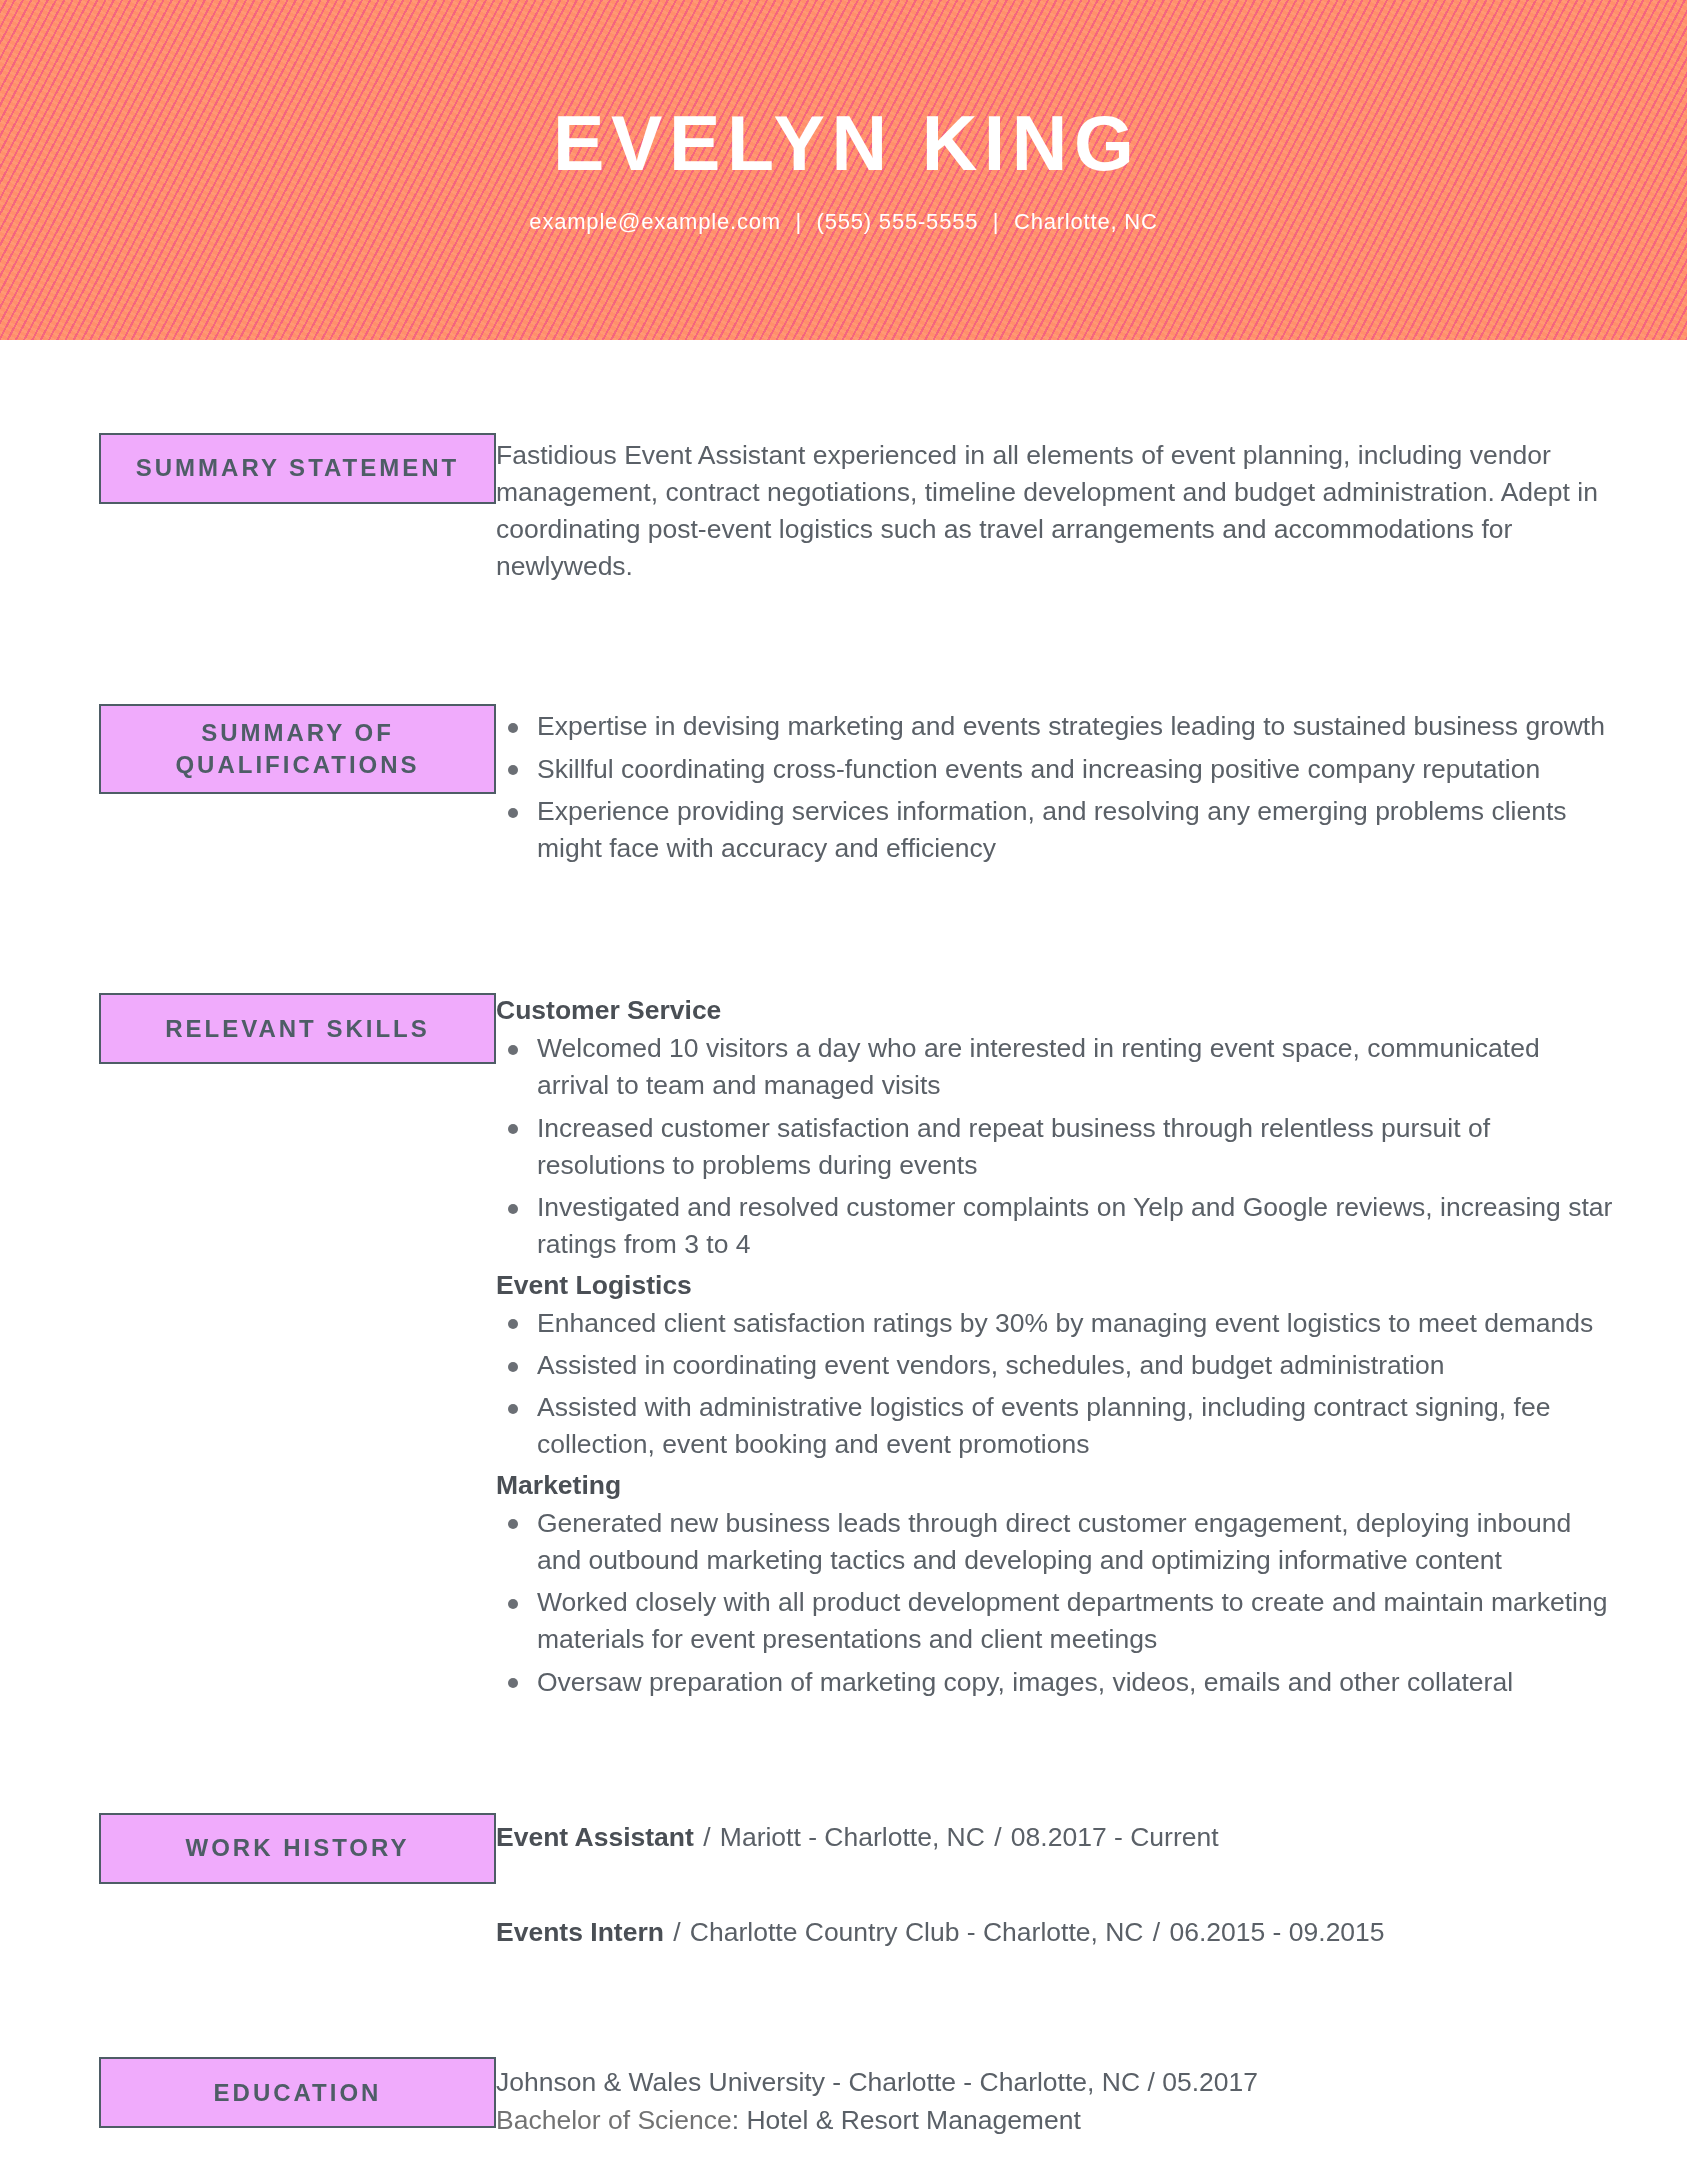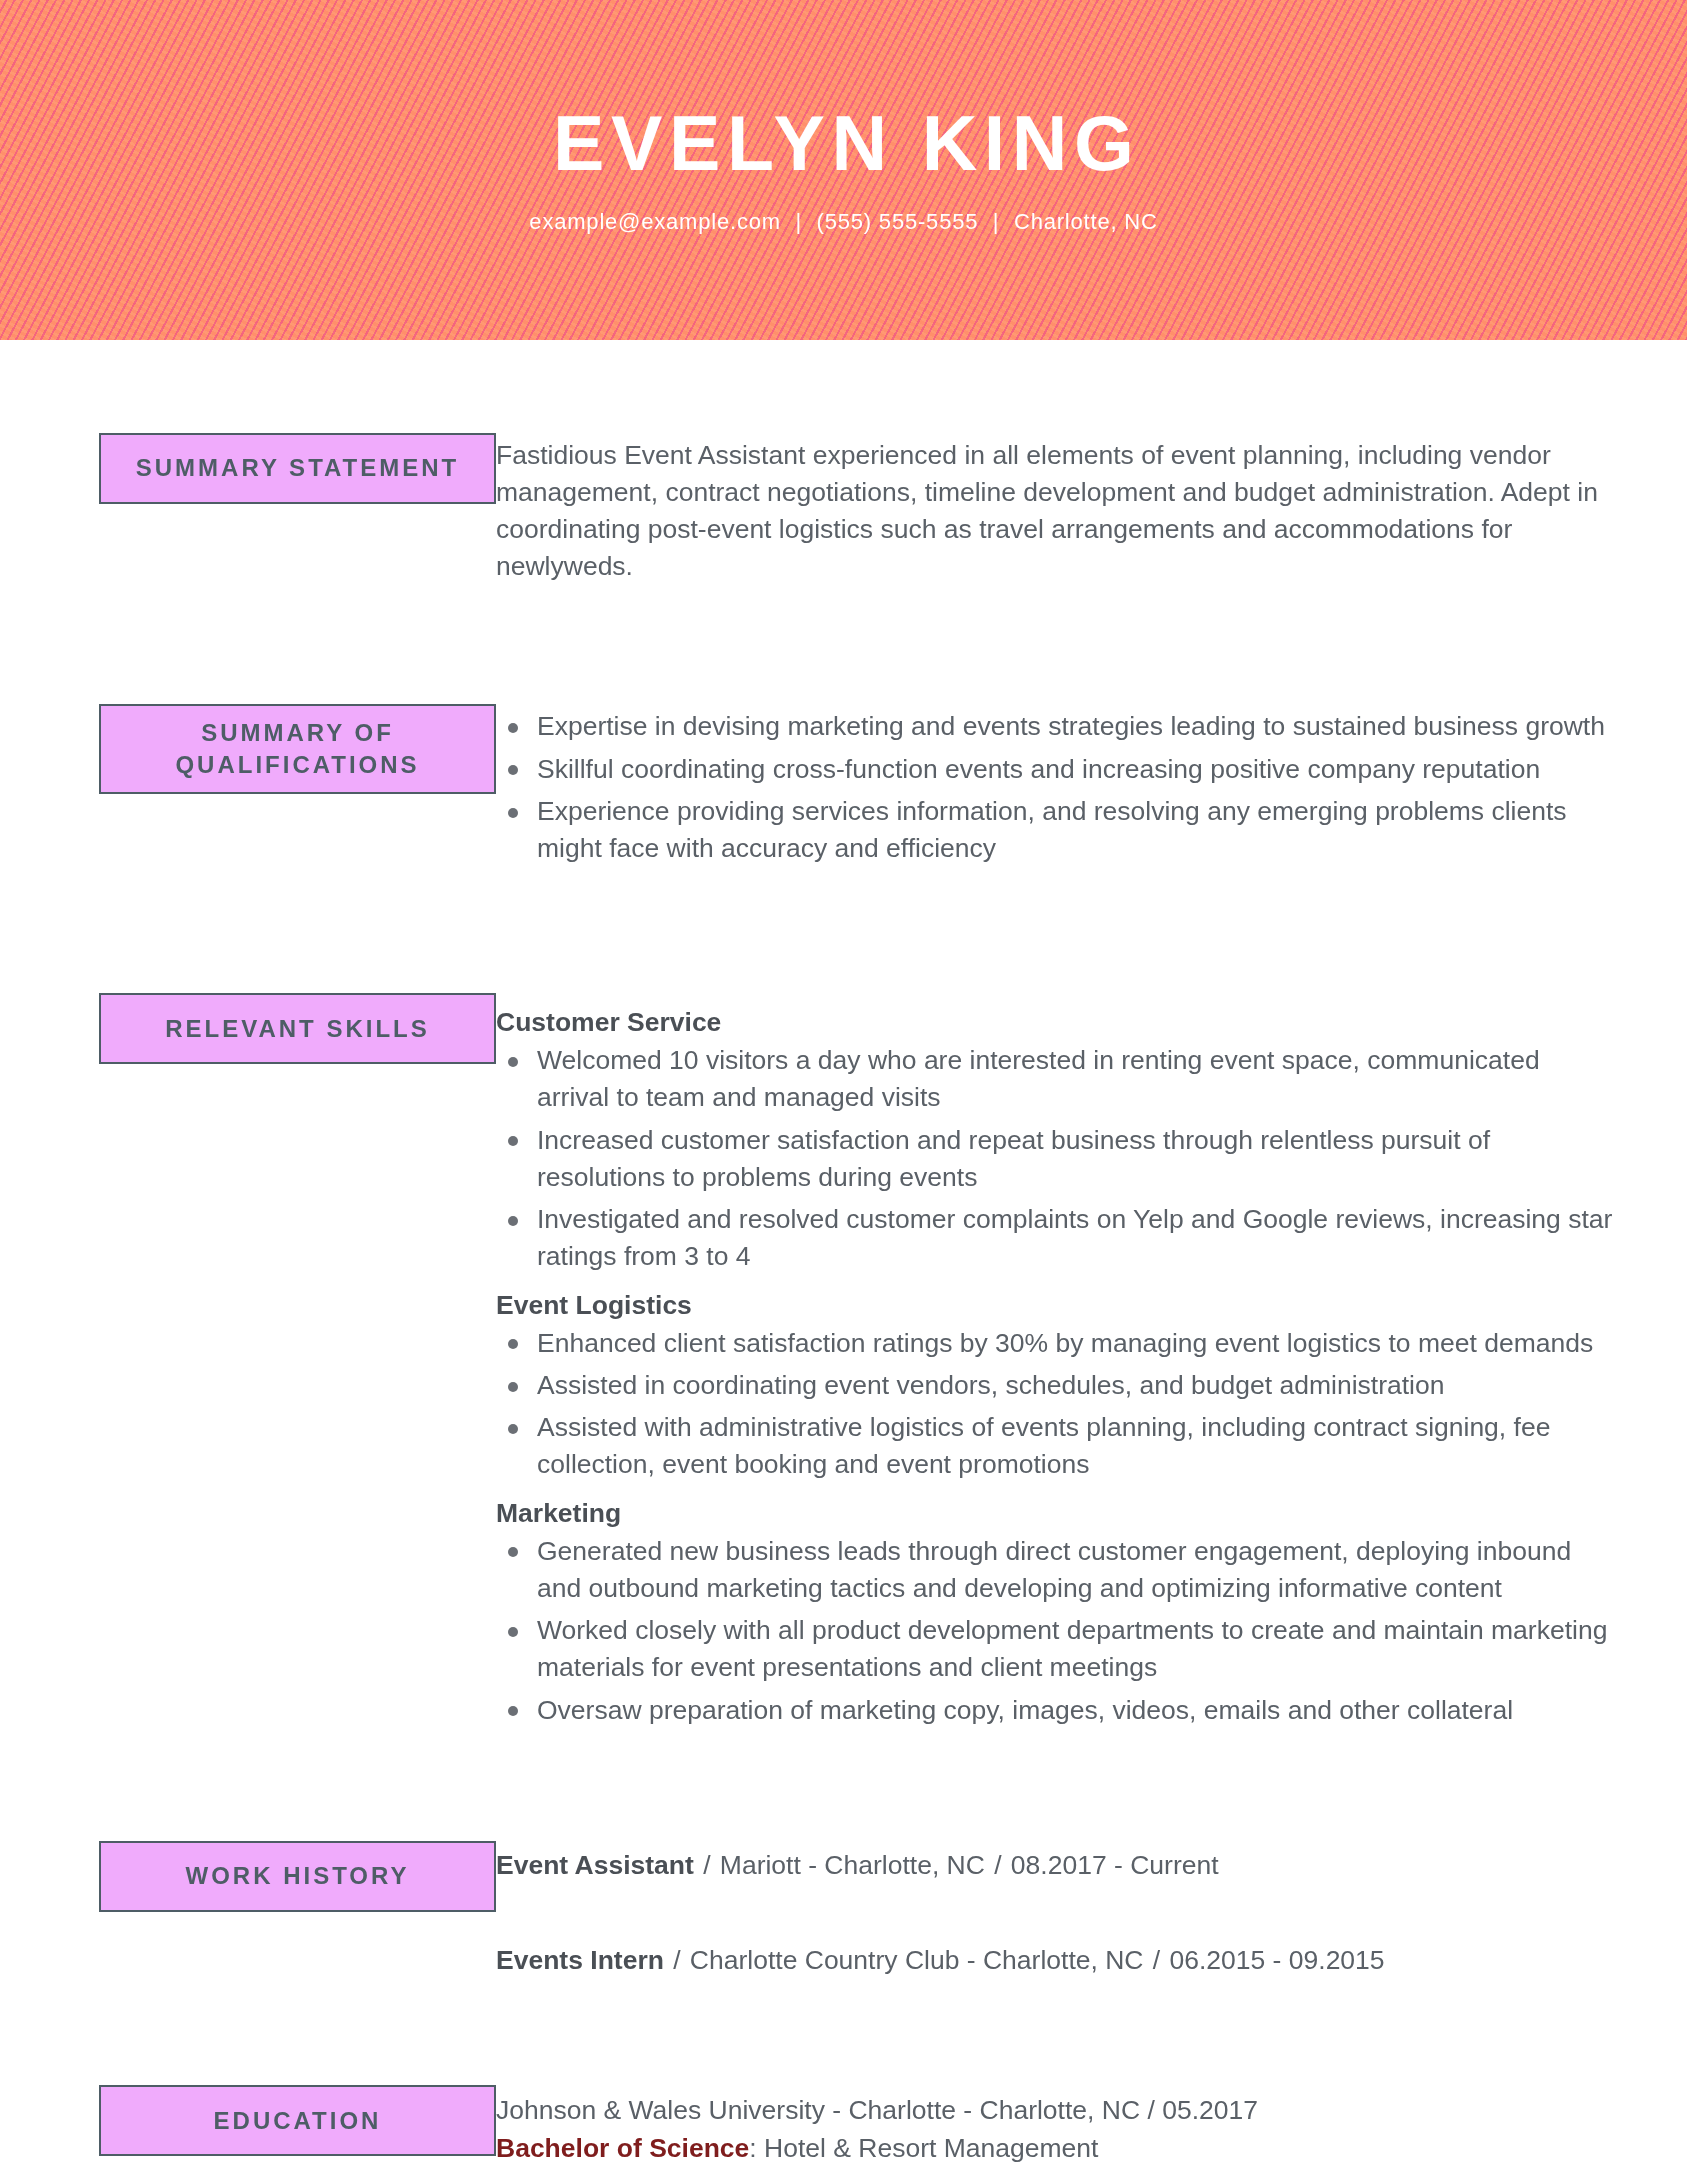--- a/index.html
+++ b/index.html
@@ -162,21 +162,21 @@
     background: #6b6f75;
   }
 
   .sub-head {
     color: #4a4f55;
     font-size: 26.5px;
     font-weight: 700;
     margin: 0 0 2.6px 0;
     line-height: 1.3;
   }
-  .skill-group { margin-bottom: 4px; margin-top: 12px; }
+  .skill-group { margin-bottom: 4px; }
   .skill-group:last-child { margin-bottom: 0; }
 
   .job {
     color: #5a6067;
     font-size: 26.5px;
     line-height: 1.4;
     margin: 0;
     font-weight: 400;
   }
   .job .job-title {
@@ -186,22 +186,22 @@
   .job .slash { padding: 0 9.3px; }
 
   .edu-line {
     color: #5a6067;
     font-size: 26.5px;
     line-height: 1.42;
     margin: 0;
     font-weight: 400;
   }
   .edu-line .degree {
-    font-weight: 700;
-    color: #7f1d1d;
+    font-weight: 400;
+    color: #737373;
   }
 
   
   .sp-summary { margin-top: 93px; }
   .sp-qual    { margin-top: 119px; }
   .sp-skills  { margin-top: 126px; }
   .sp-work    { margin-top: 112px; }
   .sp-edu     { margin-top: 106px; }
 
   .body-shift-sm { padding-top: 4px; }

